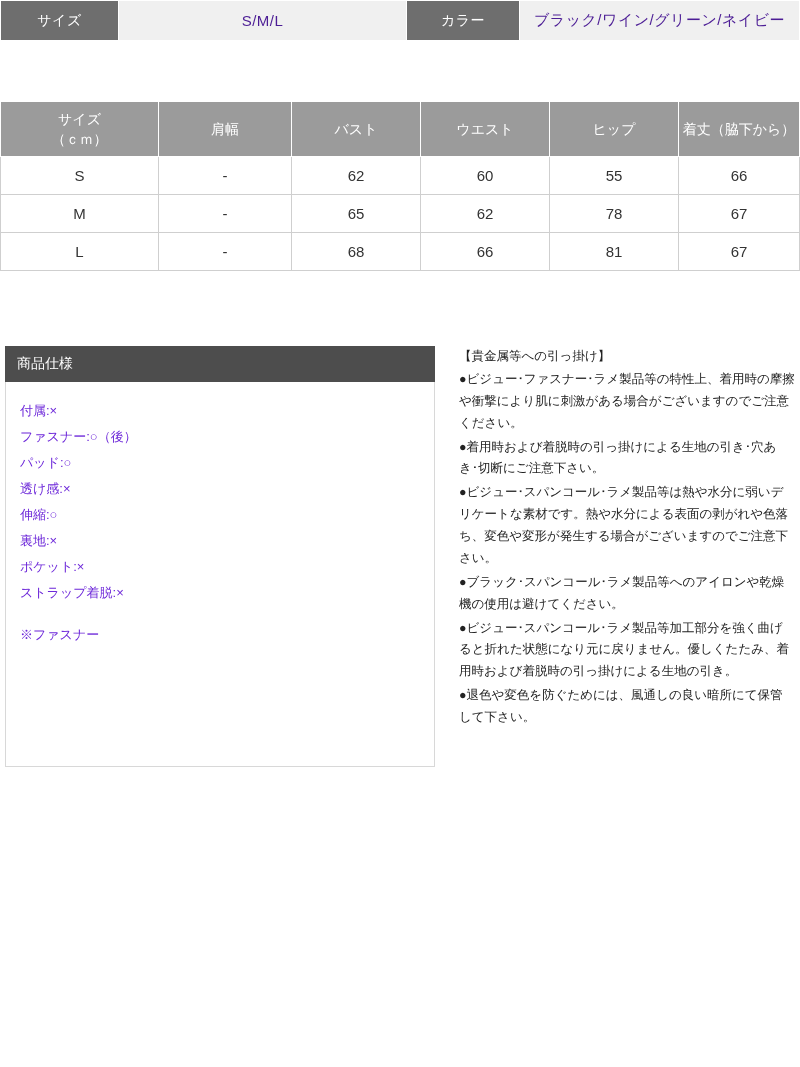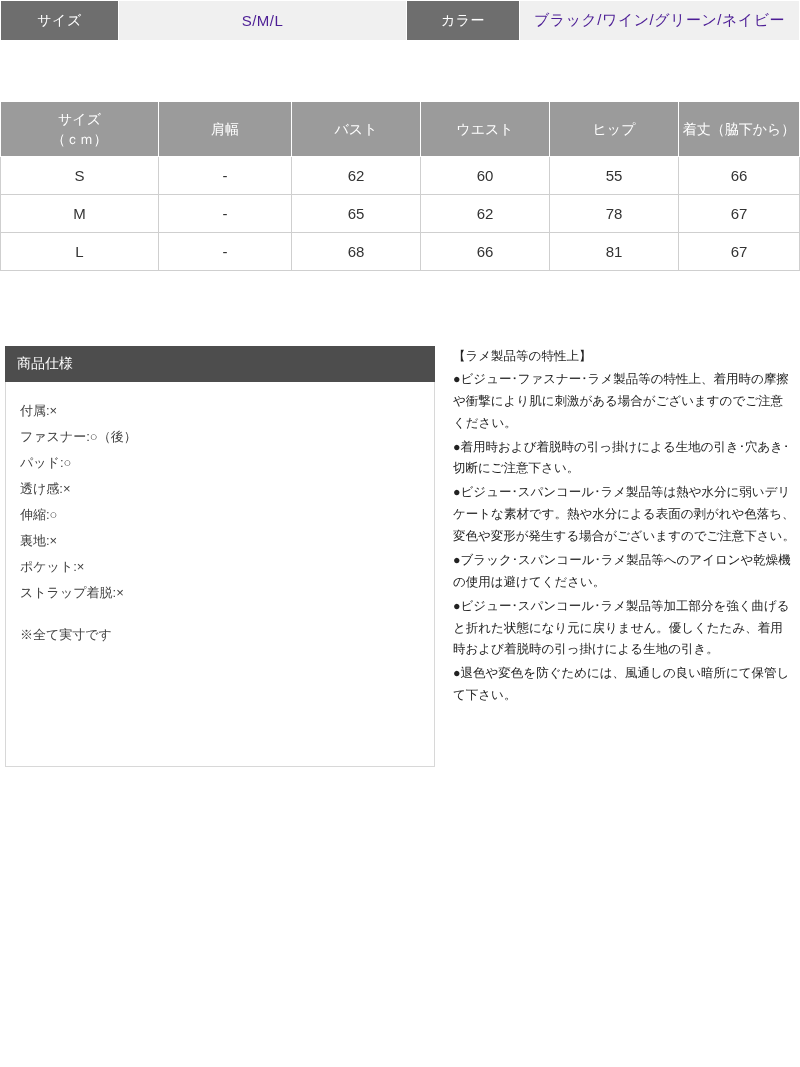--- a/index.html
+++ b/index.html
@@ -65,21 +65,21 @@
     vertical-align: middle;
     font-size: 15px;
     background: #ffffff;
     color: #333333;
   }
 
   
   .bottom {
     margin-top: 75px;
     display: flex;
-    gap: 18px;
+    gap: 24px;
     padding: 0 5px;
     box-sizing: border-box;
     width: 800px;
     justify-content: center;
   }
   .col-left {
     width: 430px;
     flex: 0 0 430px;
   }
   .left-title {
@@ -90,21 +90,21 @@
     box-sizing: border-box;
   }
   .left-body {
     border: 1px solid #d8d8d8;
     border-top: none;
     height: 385px;
     box-sizing: border-box;
     padding: 16px 14px;
     font-size: 13px;
     line-height: 2.0;
-    color: #404040;
+    color: #6d28d9;
   }
   .left-body .note {
     margin-top: 16px;
   }
   .col-right {
     flex: 1 1 auto;
     font-size: 12.5px;
     line-height: 1.75;
     color: #222222;
   }
@@ -180,26 +180,26 @@
     <div class="left-title">商品仕様</div>
     <div class="left-body">
       <div>付属:×</div>
       <div>ファスナー:○（後）</div>
       <div>パッド:○</div>
       <div>透け感:×</div>
       <div>伸縮:○</div>
       <div>裏地:×</div>
       <div>ポケット:×</div>
       <div>ストラップ着脱:×</div>
-      <div class="note">※全て実寸です</div>
+      <div class="note">※ファスナー</div>
     </div>
   </div>
 
   <div class="col-right">
-    <p class="r-title">【ラメ製品等の特性上】</p>
+    <p class="r-title">【貴金属等への引っ掛け】</p>
     <p>●ビジュー･ファスナー･ラメ製品等の特性上、着用時の摩擦や衝撃により肌に刺激がある場合がございますのでご注意ください。</p>
     <p>●着用時および着脱時の引っ掛けによる生地の引き･穴あき･切断にご注意下さい。</p>
     <p>●ビジュー･スパンコール･ラメ製品等は熱や水分に弱いデリケートな素材です。熱や水分による表面の剥がれや色落ち、変色や変形が発生する場合がございますのでご注意下さい。</p>
     <p>●ブラック･スパンコール･ラメ製品等へのアイロンや乾燥機の使用は避けてください。</p>
     <p>●ビジュー･スパンコール･ラメ製品等加工部分を強く曲げると折れた状態になり元に戻りません。優しくたたみ、着用時および着脱時の引っ掛けによる生地の引き。</p>
     <p>●退色や変色を防ぐためには、風通しの良い暗所にて保管して下さい。</p>
   </div>
 
 </div>
 

